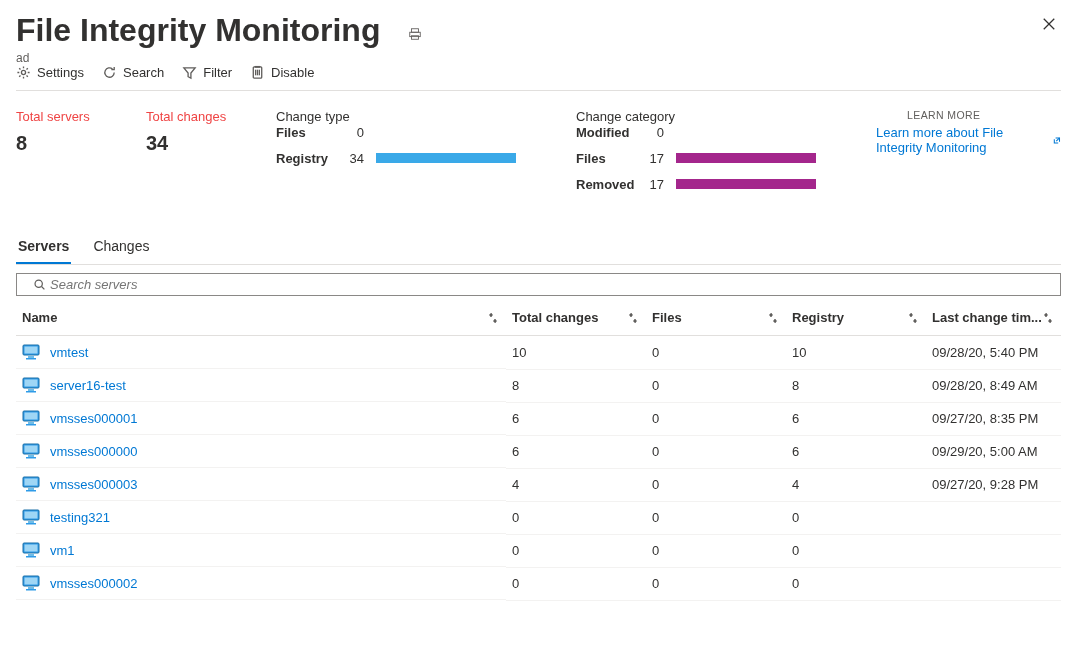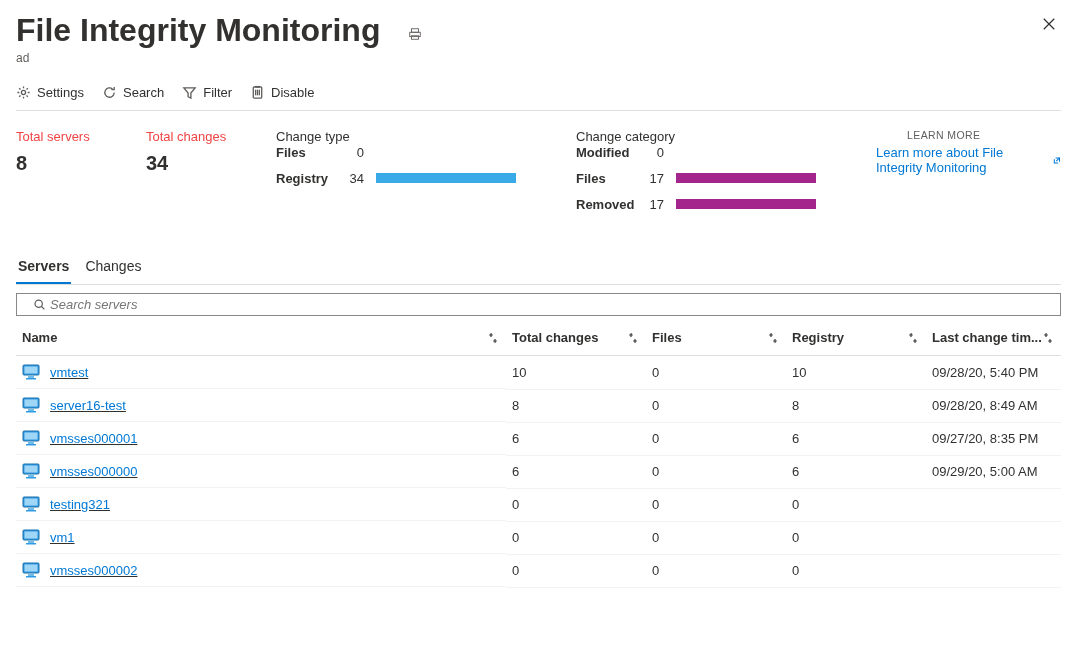--- a/index.html
+++ b/index.html
@@ -11,49 +11,49 @@
     width: 1077px;
   }
   .page { padding: 12px 16px 24px 16px; }
   .header { display: flex; align-items: flex-start; }
   .title-block { flex: 1; }
   .title { font-size: 32px; font-weight: 700; display: flex; align-items: center; gap: 28px; }
   .print-icon svg { width: 14px; height: 14px; stroke: #605e5c; }
   .subtitle { font-size: 12px; color: #605e5c; margin-top: 2px; }
   .close-btn { width: 24px; height: 24px; display: flex; align-items: center; justify-content: center; cursor: pointer; }
   .close-btn svg { width: 14px; height: 14px; stroke: #323130; stroke-width: 1.5; }
-  .toolbar { display: flex; gap: 18px; margin-top: 20px; padding-bottom: 10px; border-bottom: 1px solid #e1dfdd; }
+  .toolbar { display: flex; gap: 18px; padding-bottom: 10px; border-bottom: 1px solid #e1dfdd; }
   .tb-item { display: flex; align-items: center; gap: 6px; cursor: pointer; }
   .tb-item svg { width: 15px; height: 15px; stroke: #605e5c; fill: none; stroke-width: 1.4; }
   .summary { display: flex; gap: 40px; margin-top: 18px; flex-wrap: nowrap; }
   .stat-col { min-width: 90px; }
   .stat-label { font-size: 13px; color: #ef4444; margin-bottom: 8px; }
   .stat-value { font-size: 20px; font-weight: 600; }
   .ctype { min-width: 260px; }
   .ccat { min-width: 260px; }
   .ct-head { font-size: 13px; }
   .ct-row { display: flex; align-items: center; margin-bottom: 10px; height: 16px; }
   .ct-name { width: 70px; font-weight: 600; font-size: 13px; }
   .ct-val { width: 30px; text-align: right; font-size: 13px; padding-right: 12px; }
   .ct-bar { height: 10px; }
   .learn { margin-left: auto; font-size: 11px; }
   .learn-title { text-transform: uppercase; color: #605e5c; letter-spacing: 0.4px; margin-bottom: 4px; font-size: 10.5px; padding-left: 31px; }
   .learn-link { color: #0078d4; font-size: 13px; display: flex; align-items: center; gap: 6px; cursor: pointer; }
   .learn-link svg { width: 11px; height: 11px; stroke: #0078d4; fill:none; stroke-width:1.6; }
-  .tabs { display: flex; gap: 12px; margin-top: 28px; border-bottom: 1px solid #e1dfdd; }
+  .tabs { display: flex; gap: 20px; margin-top: 28px; border-bottom: 1px solid #e1dfdd; }
   .tab { padding: 8px 2px; font-size: 14px; cursor: pointer; border-bottom: 2px solid transparent; }
   .tab.active { border-bottom-color: #0078d4; font-weight: 600; }
   .search-wrap { margin-top: 8px; border: 1px solid #8a8886; display: flex; align-items: center; padding: 3px 16px; }
   .search-wrap svg { width: 13px; height: 13px; stroke: #605e5c; fill: none; stroke-width: 1.5; margin-right: 4px; }
   .search-wrap input { border: none; outline: none; flex: 1; font-size: 13px; font-style: italic; color: #605e5c; background: transparent; }
   table { width: 100%; border-collapse: collapse; margin-top: 4px; }
   th { text-align: left; font-weight: 600; font-size: 13px; padding: 10px 6px; border-bottom: 1px solid #e1dfdd; position: relative; }
   .sort svg { width: 10px; height: 10px; stroke: #605e5c; fill:none; stroke-width:1.5; position:absolute; right:8px; top:13px; }
   td { padding: 8px 6px; border-bottom: 1px solid #f3f2f1; font-size: 13px; }
-  td.name-cell { display: flex; align-items: center; gap: 10px; text-decoration: underline; }
+  td.name-cell { display: flex; align-items: center; gap: 10px; }
   td.name-cell a { color: #0078d4; text-decoration: none; cursor: pointer; }
   .srv-icon { width: 18px; height: 16px; }
   .col-name { width: 490px; }
   .col-tc { width: 140px; }
   .col-f { width: 140px; }
   .col-r { width: 140px; }
   .col-t { width: auto; }
 </style>
 </head>
 <body>
@@ -262,20 +262,35 @@
           <td>09/29/20, 5:00 AM</td>
         </tr>
         <tr>
           <td class="name-cell">
             <svg class="srv-icon" viewBox="0 0 18 16">
               <rect x="1" y="1" width="16" height="10" rx="1" fill="#2f9be8" stroke="#1b6fa6"></rect>
               <rect x="2.5" y="2.5" width="13" height="7" fill="#9fd6f5"></rect>
               <rect x="6" y="12" width="6" height="2" fill="#6fbde8"></rect>
               <rect x="4" y="14" width="10" height="1.5" fill="#2f9be8"></rect>
             </svg>
+            <a>vmsses000003</a>
+          </td>
+          <td>4</td>
+          <td>0</td>
+          <td>4</td>
+          <td>09/27/20, 9:28 PM</td>
+        </tr>
+        <tr>
+          <td class="name-cell">
+            <svg class="srv-icon" viewBox="0 0 18 16">
+              <rect x="1" y="1" width="16" height="10" rx="1" fill="#2f9be8" stroke="#1b6fa6"></rect>
+              <rect x="2.5" y="2.5" width="13" height="7" fill="#9fd6f5"></rect>
+              <rect x="6" y="12" width="6" height="2" fill="#6fbde8"></rect>
+              <rect x="4" y="14" width="10" height="1.5" fill="#2f9be8"></rect>
+            </svg>
             <a>testing321</a>
           </td>
           <td>0</td>
           <td>0</td>
           <td>0</td>
           <td></td>
         </tr>
         <tr>
           <td class="name-cell">
             <svg class="srv-icon" viewBox="0 0 18 16">

